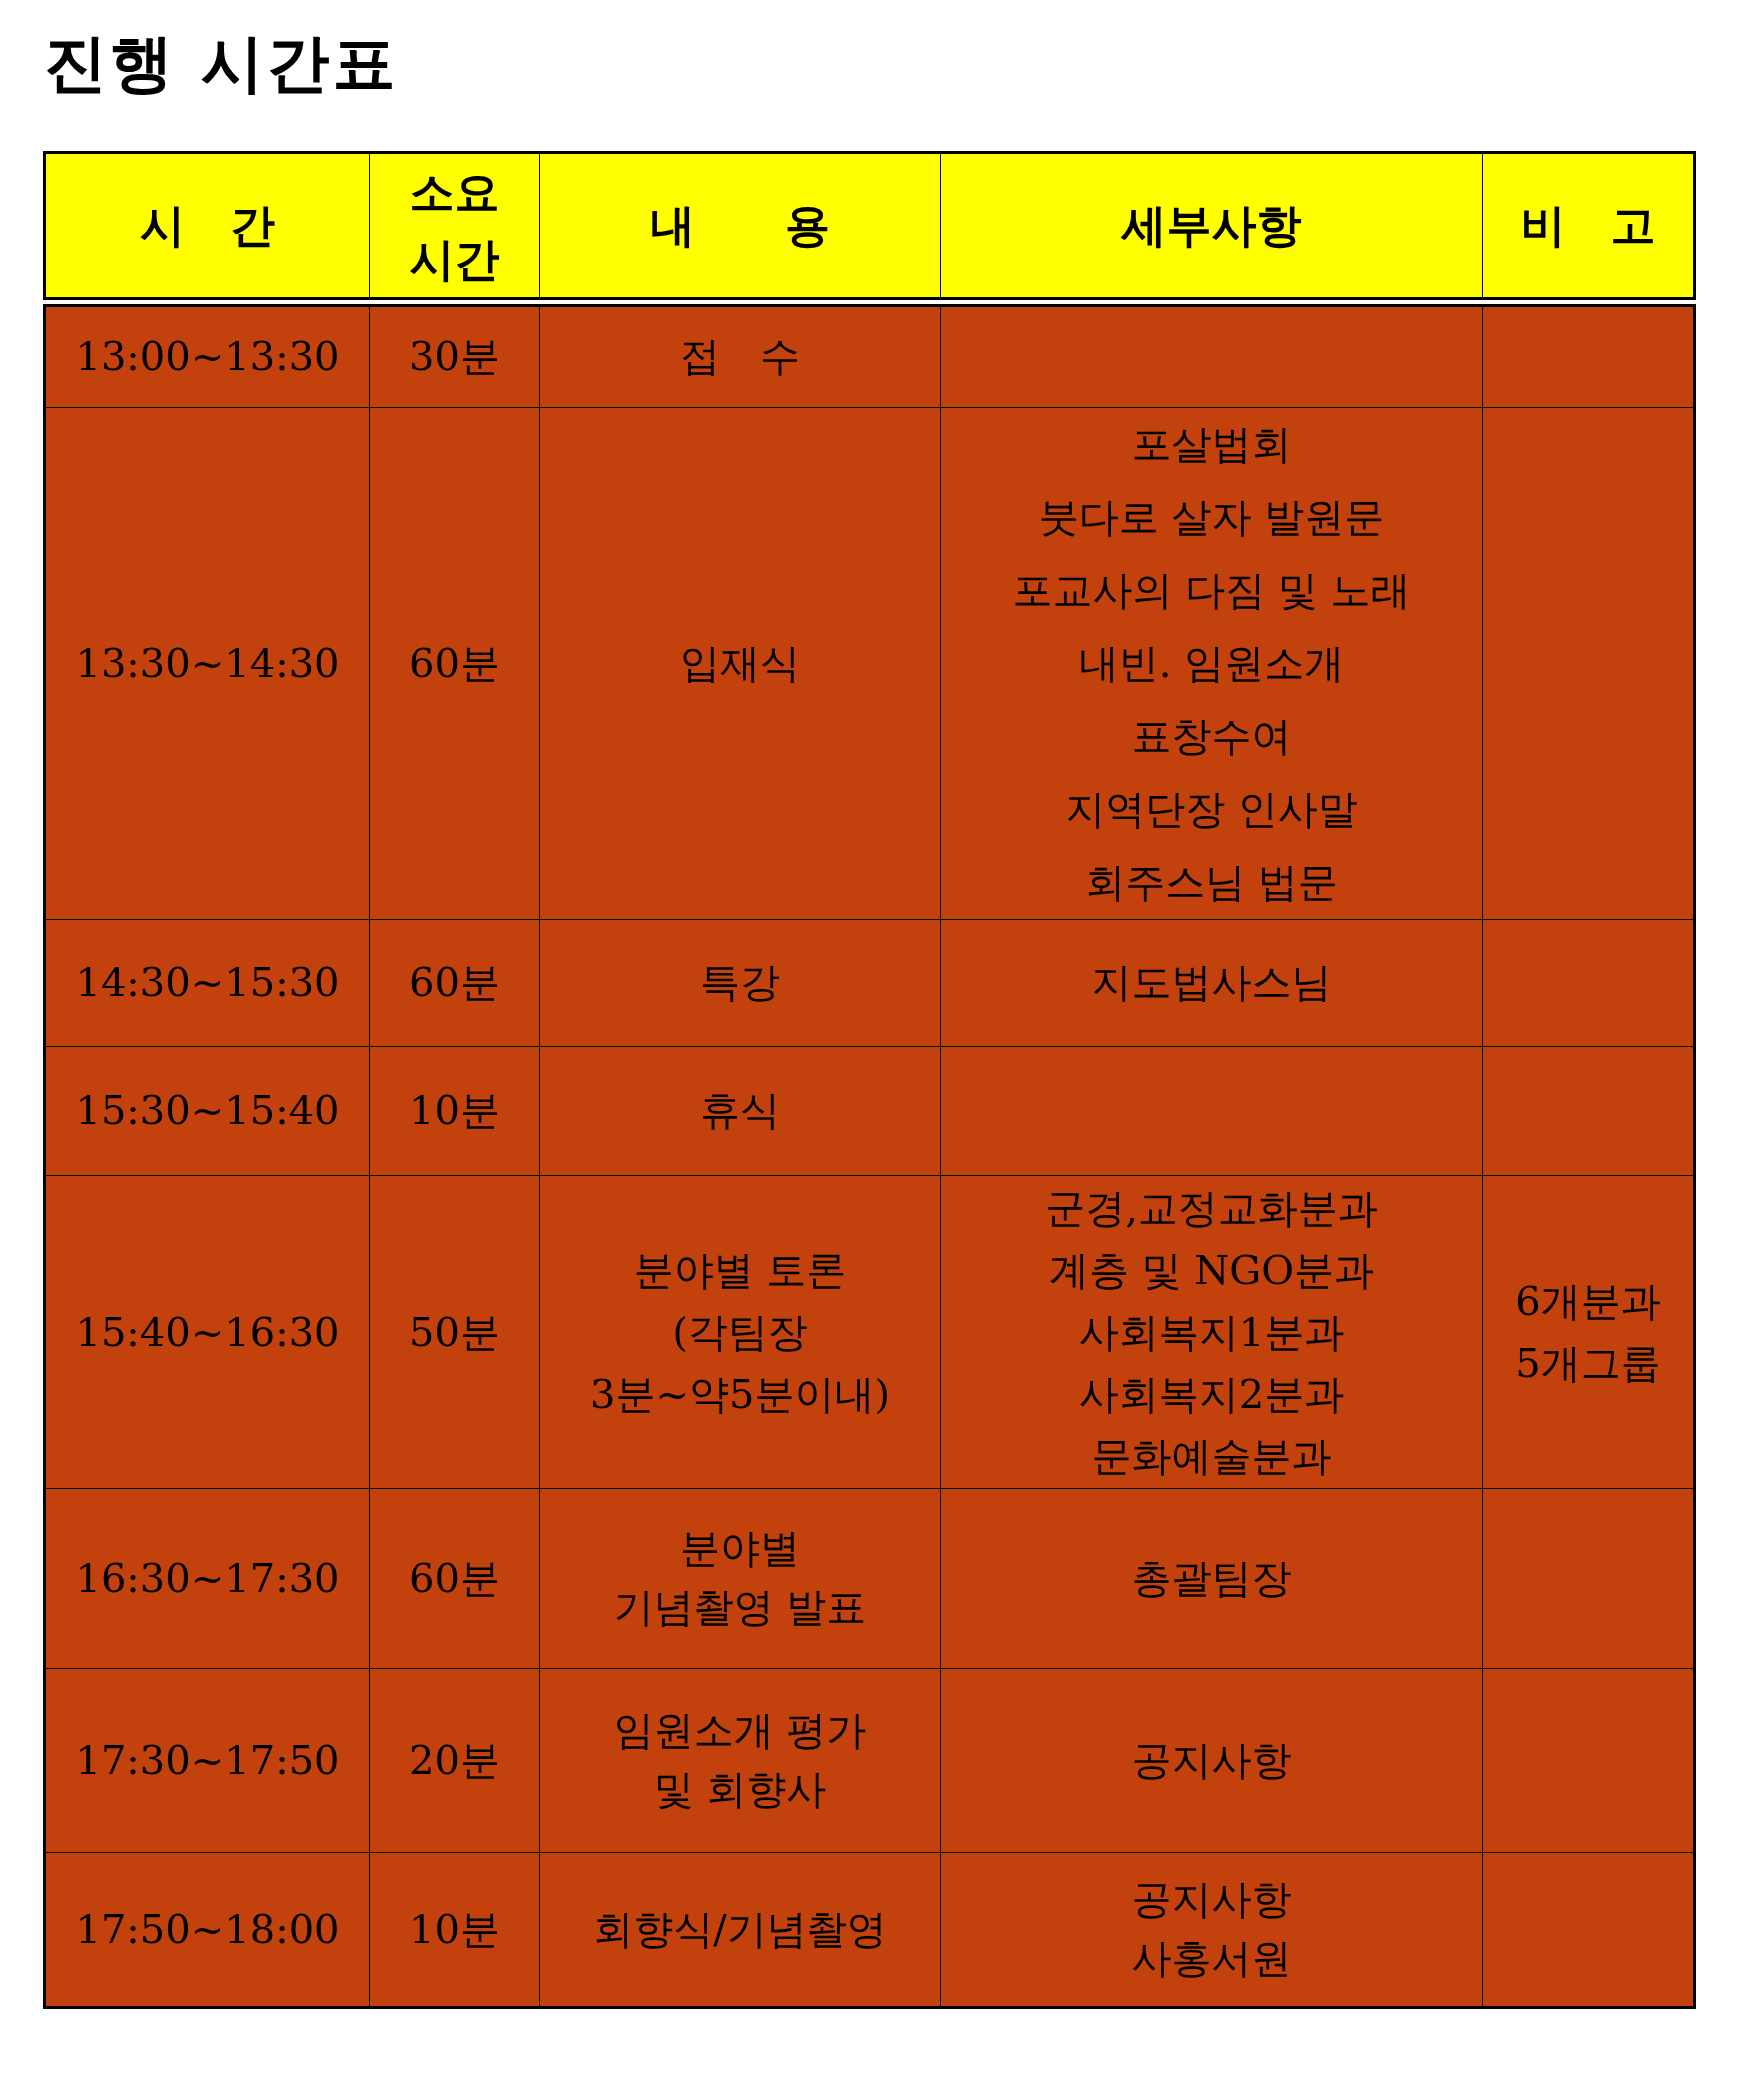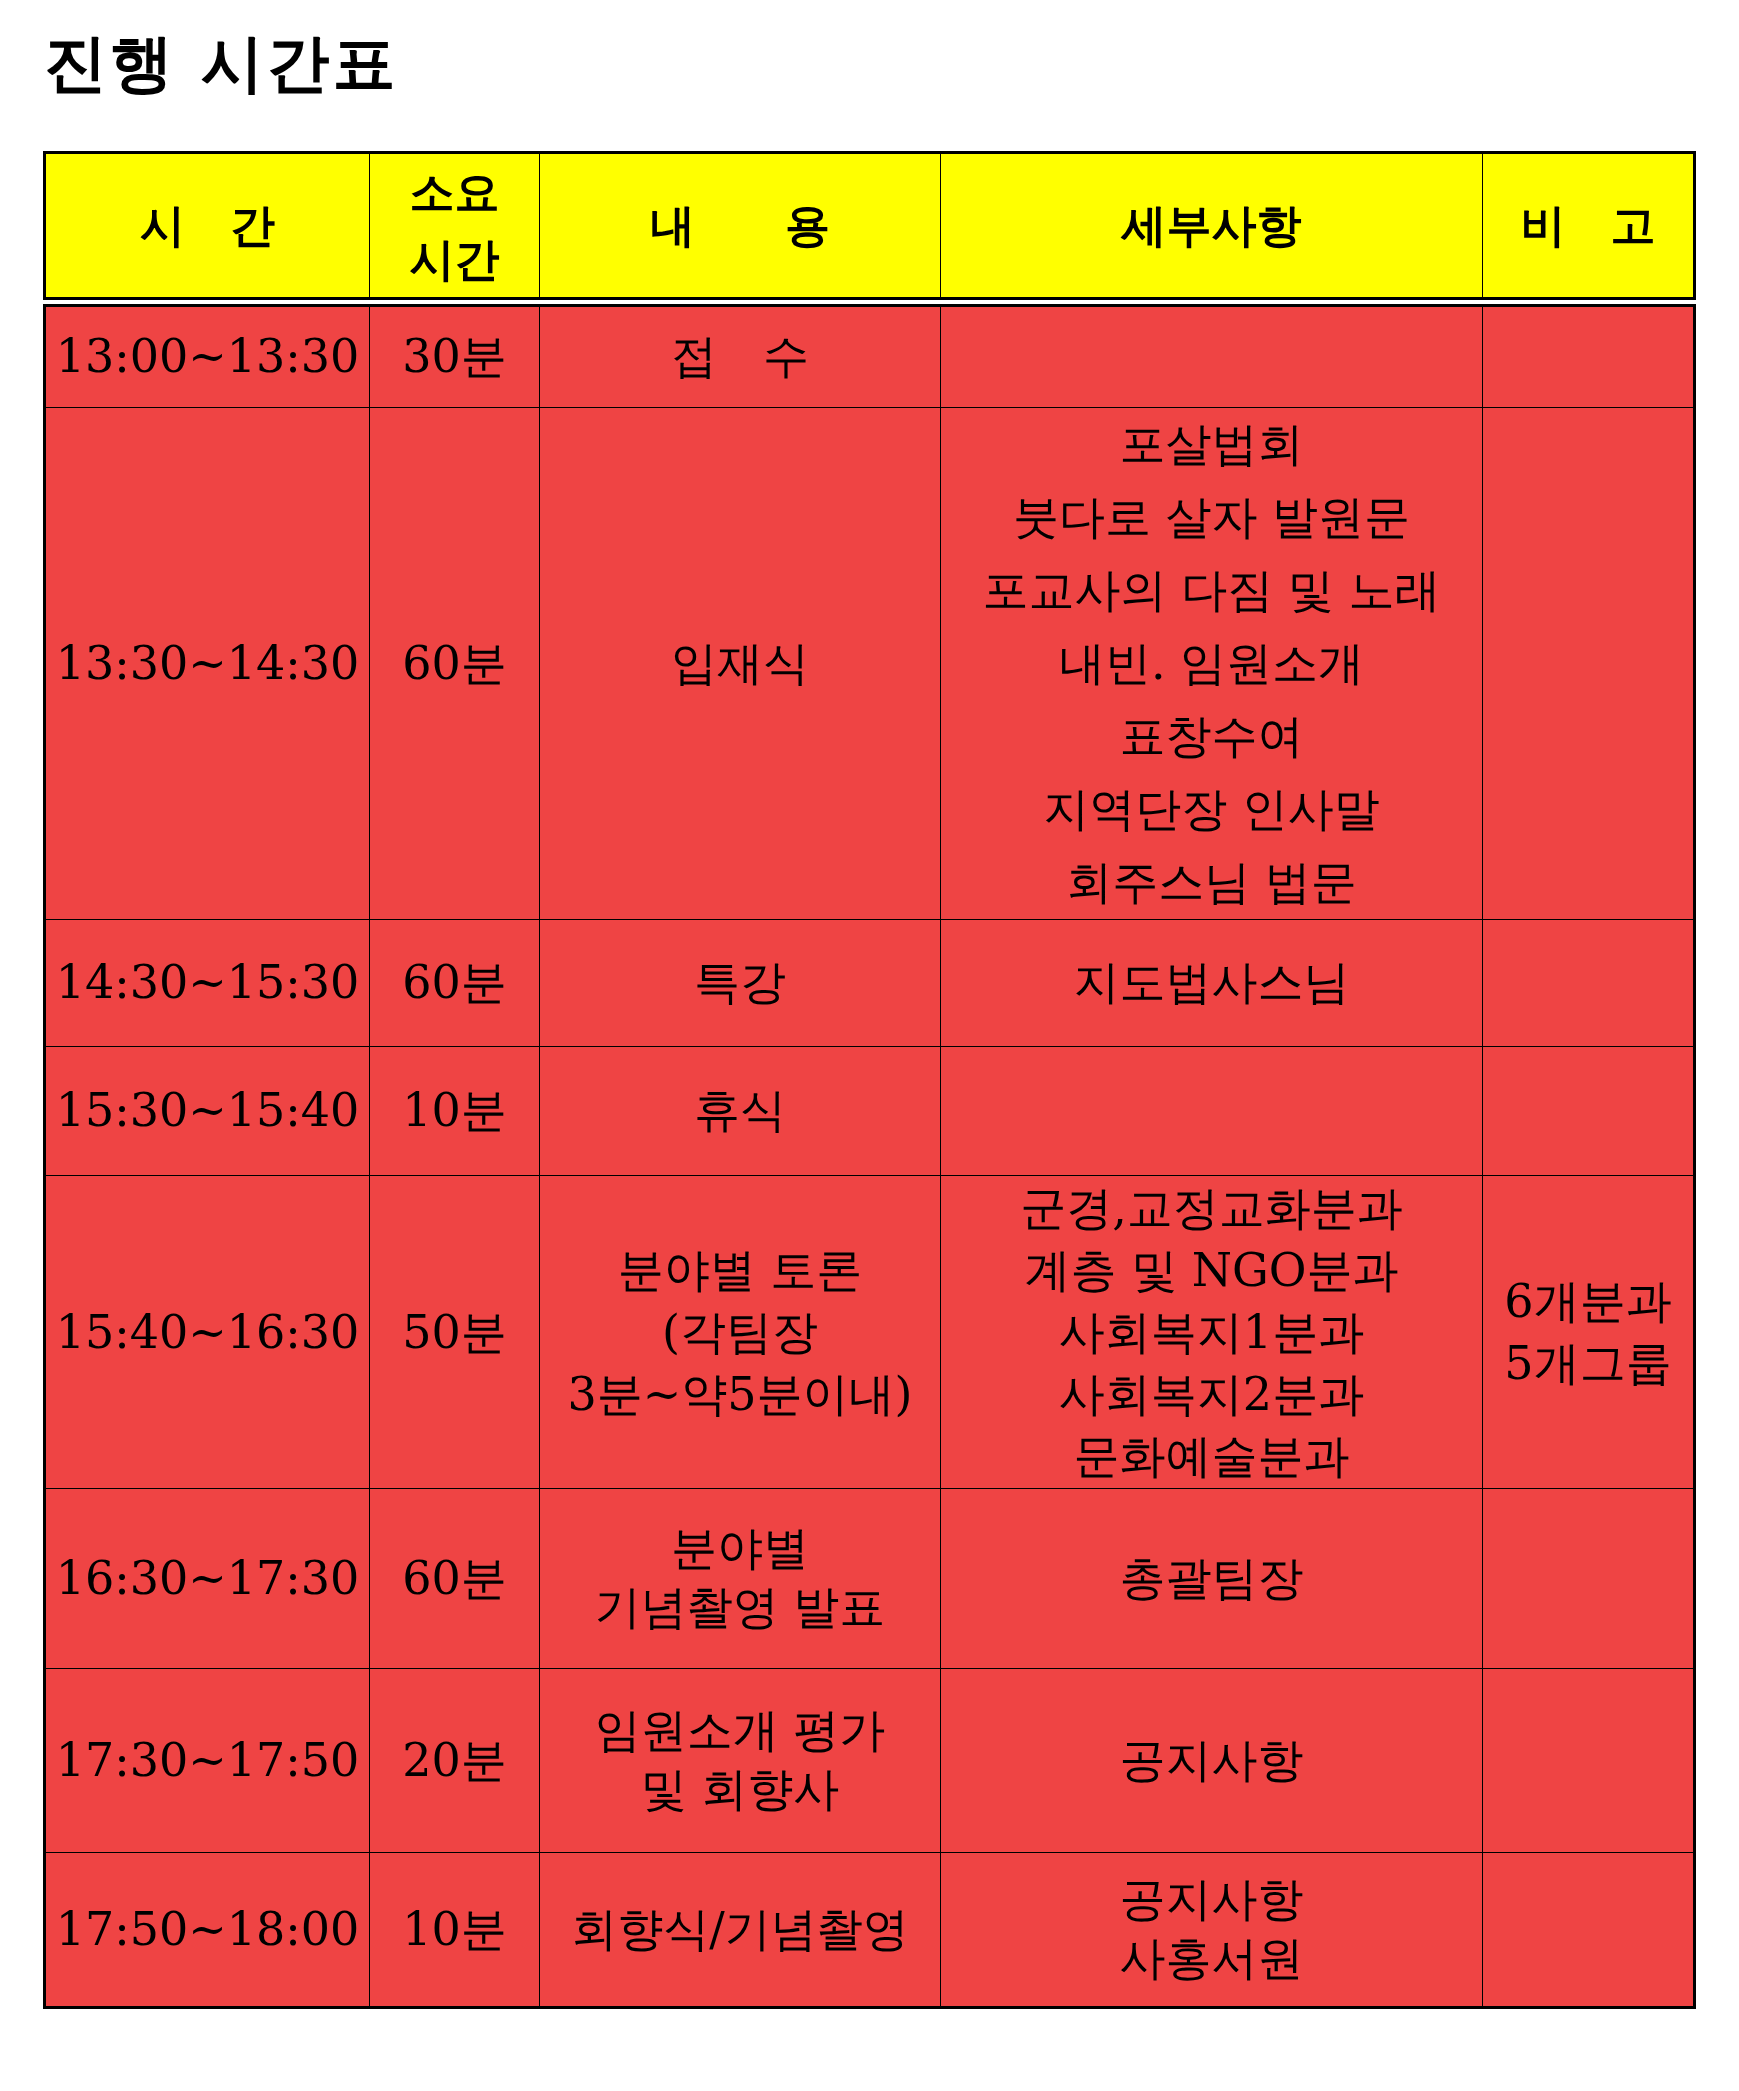--- a/index.html
+++ b/index.html
@@ -51,24 +51,24 @@
   }
   thead th {
     background: #FFFF00;
     height: 143px;
     font-size: 45px;
     font-weight: bold;
     line-height: 67px;
     border-bottom: 10.5px double #000000;
   }
   tbody td {
-    font-size: 46px;
+    font-size: 40px;
     font-weight: normal;
     line-height: 59px;
-    background: #ef4444;
+    background: #c2410c;
   }
   tbody tr:nth-child(1) { height: 105px; }
   tbody tr:nth-child(2) { height: 511px; }
   tbody tr:nth-child(3) { height: 127px; margin-left: 7px; }
   tbody tr:nth-child(4) { height: 129px; }
   tbody tr:nth-child(5) { height: 313px; }
   tbody tr:nth-child(6) { height: 180px; }
   tbody tr:nth-child(7) { height: 184px; }
   tbody tr:nth-child(8) { height: 155px; padding-left: 12px; }
   tbody tr:nth-child(2) td { line-height: 73px; }

